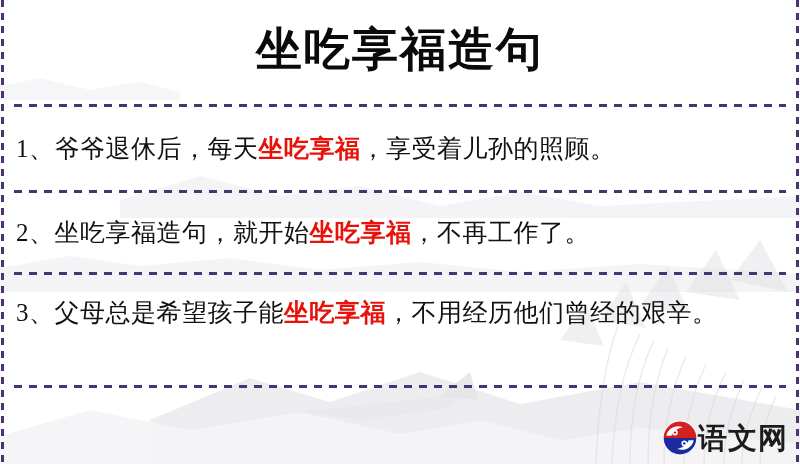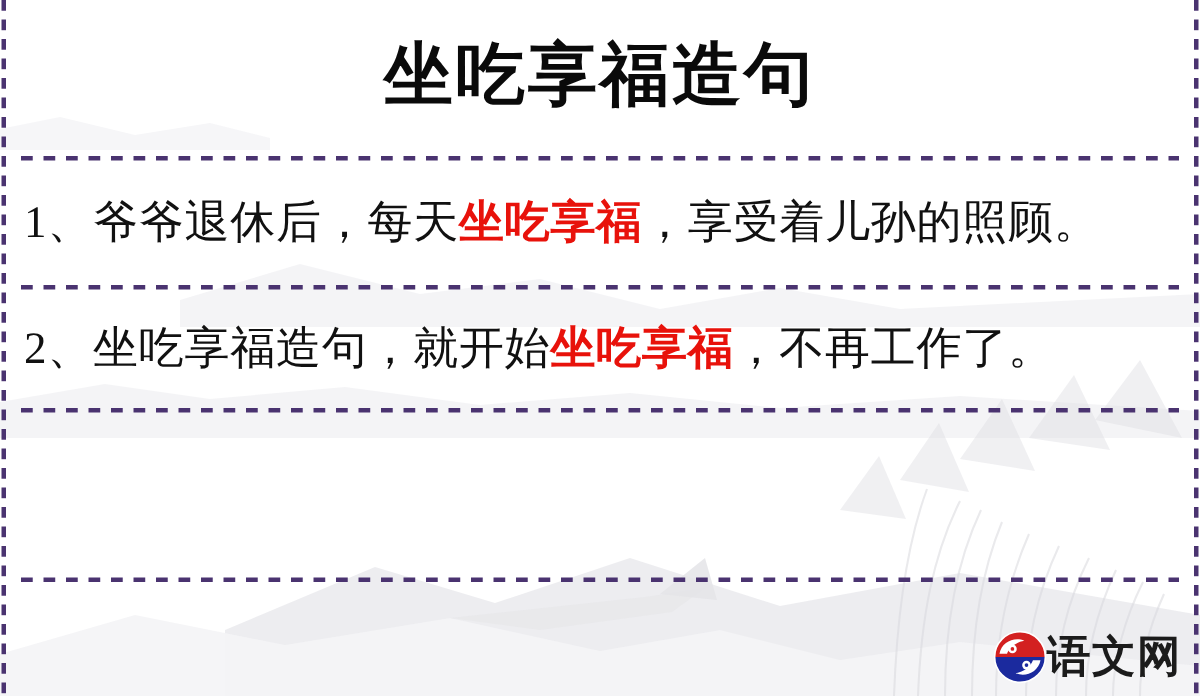--- a/index.html
+++ b/index.html
@@ -86,21 +86,21 @@
   .sep-3 { top: 272px; }
   .sep-4 { top: 385px; }
 
   
   .sentence {
     position: absolute;
     left: 16px;
     right: 20px;
     z-index: 3;
     font-family: "Liberation Serif", "DejaVu Serif", serif;
-    font-size: 30px;
+    font-size: 25px;
     line-height: 42px;
     color: #111111;
     letter-spacing: 0.5px;
   }
   .s1 { top: 128px; }
   .s2 { top: 212px; }
   .s3 { top: 292px; }
 
   .hl {
     color: #e8120b;
@@ -184,20 +184,23 @@
   </div>
 
   <div class="sep sep-2"></div>
 
   <div class="sentence s2">
     <span>2、</span><span>坐吃享福造句，就开始</span><span class="hl">坐吃享福</span><span>，不再工作了。</span>
   </div>
 
   <div class="sep sep-3"></div>
 
+  <div class="sentence s3">
+    <span>3、</span><span>父母总是希望孩子能</span><span class="hl">坐吃享福</span><span>，不用经历他们曾经的艰辛。</span>
+  </div>
 
   <div class="sep sep-4"></div>
 
   <div class="logo">
     <svg class="logo-mark" viewBox="0 0 100 100" aria-hidden="true">
       <circle cx="50" cy="50" r="47" fill="#ffffff"></circle>
 
       <path d="M50 3 A47 47 0 0 1 97 50 L3 50 A47 47 0 0 1 50 3 Z" fill="#d32020"></path>
 
       <path d="M50 97 A47 47 0 0 1 3 50 L97 50 A47 47 0 0 1 50 97 Z" fill="#1b2a9e"></path>

